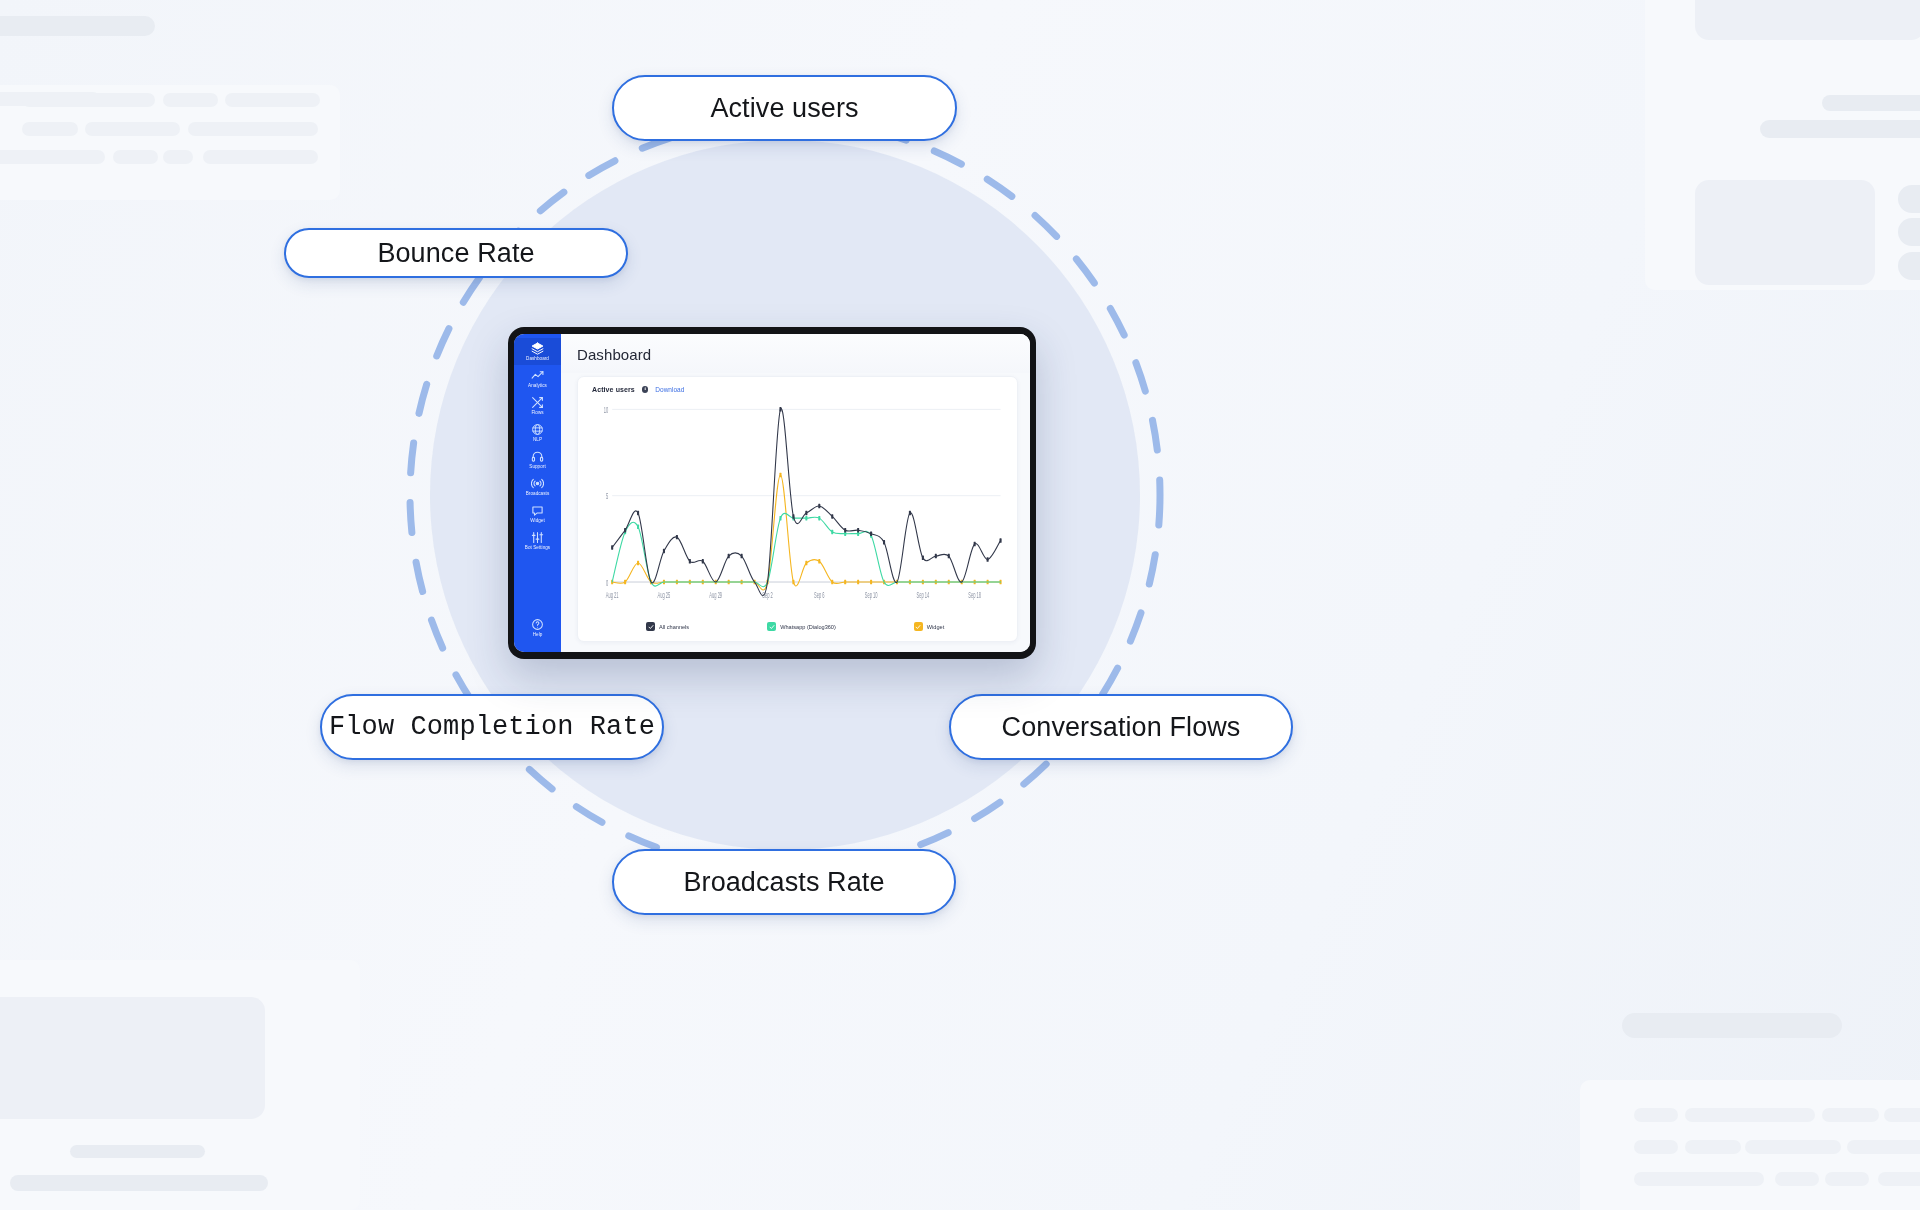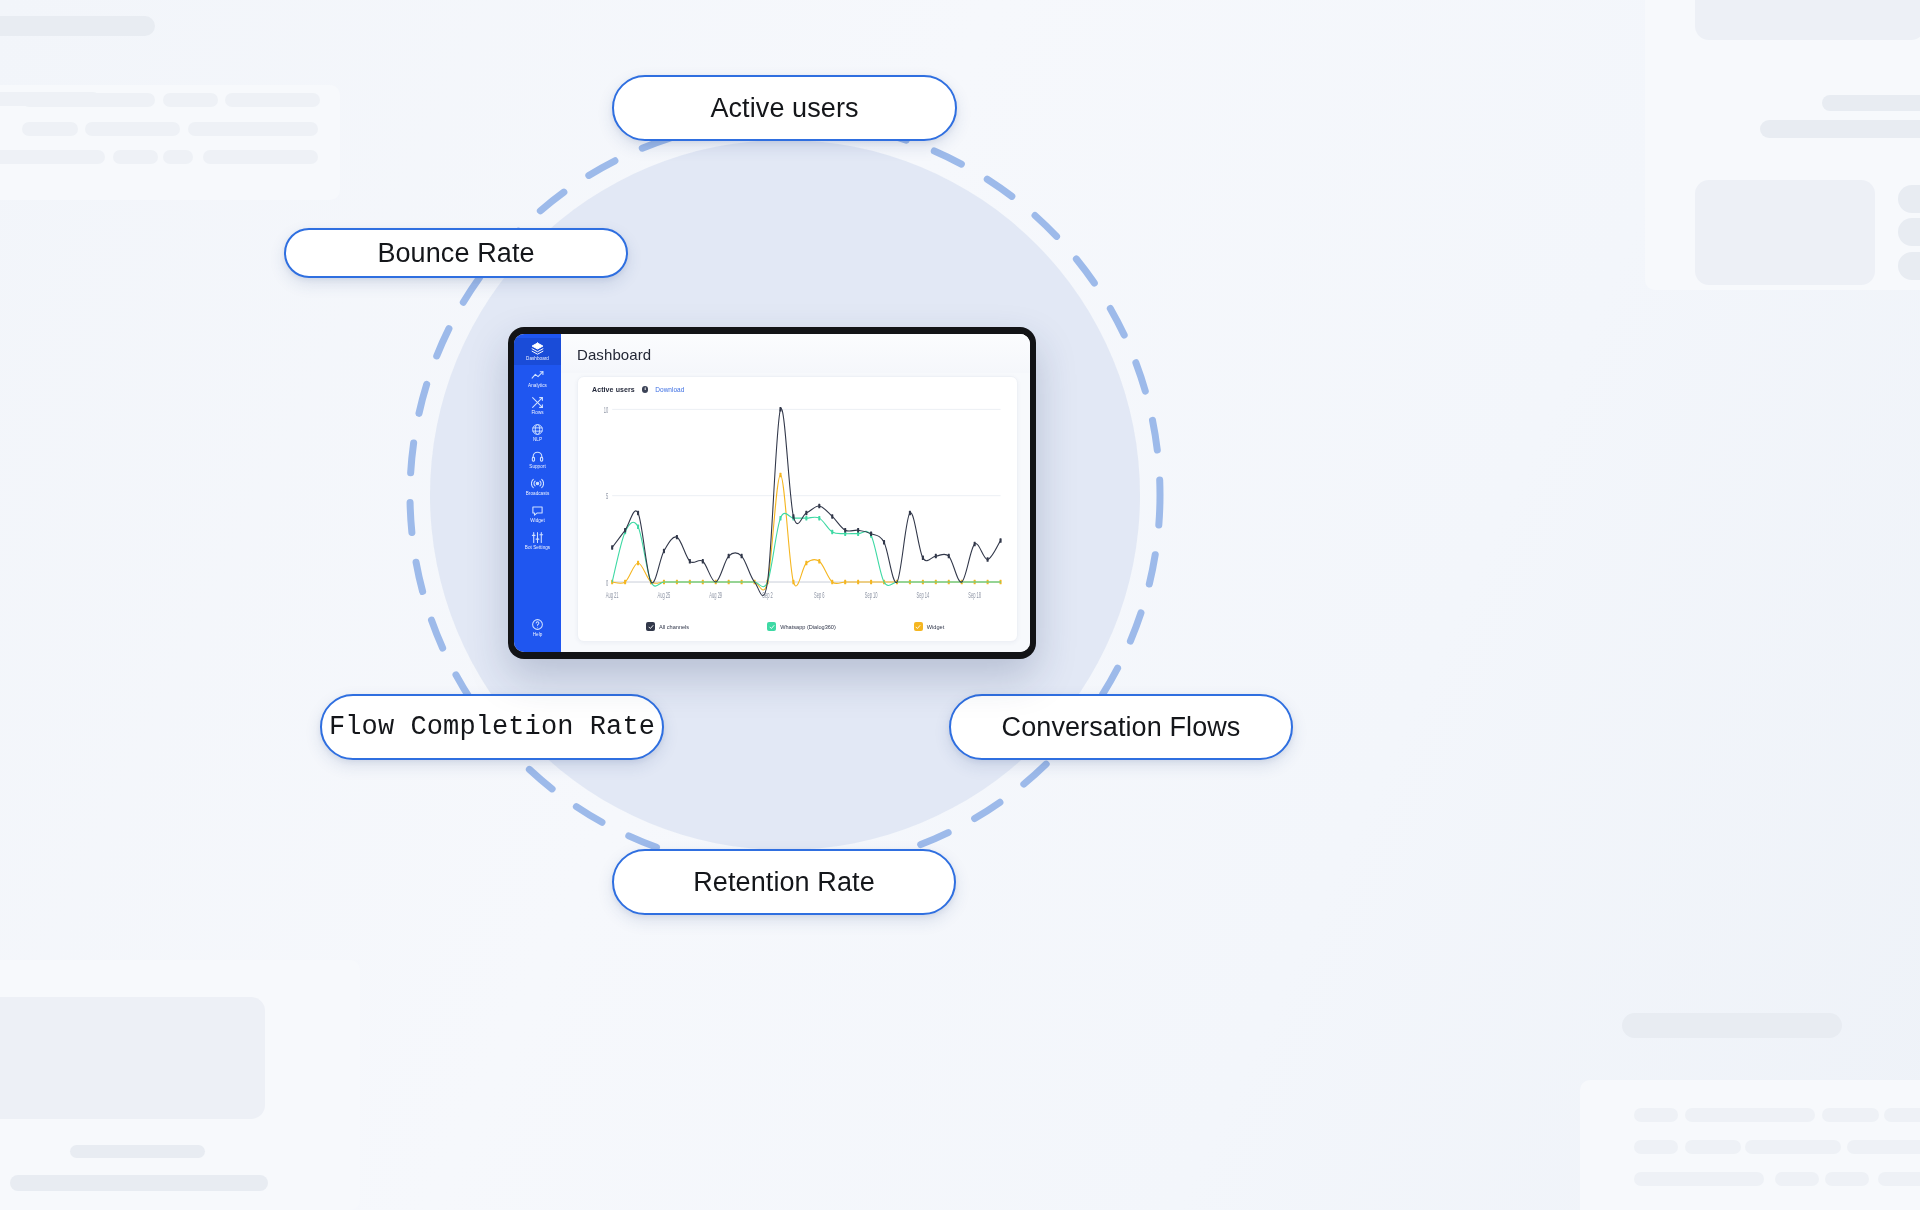--- a/index.html
+++ b/index.html
@@ -239,21 +239,21 @@
   <div class="pill" id="pill-bounce">
     <span>Bounce Rate</span>
   </div>
   <div class="pill" id="pill-flow">
     <span>Flow Completion Rate</span>
   </div>
   <div class="pill" id="pill-conv">
     <span>Conversation Flows</span>
   </div>
   <div class="pill" id="pill-retent">
-    <span>Retention Rate</span>
+    <span>Broadcasts Rate</span>
   </div>
 
   <div id="device">
     <div id="device-screen">
 
       <nav id="sidebar">
 
         <div class="nav-item active">
           <span class="nav-icon">
             <svg viewBox="0 0 24 24" fill="none" stroke="#fff" stroke-width="1.8" stroke-linecap="round" stroke-linejoin="round">

